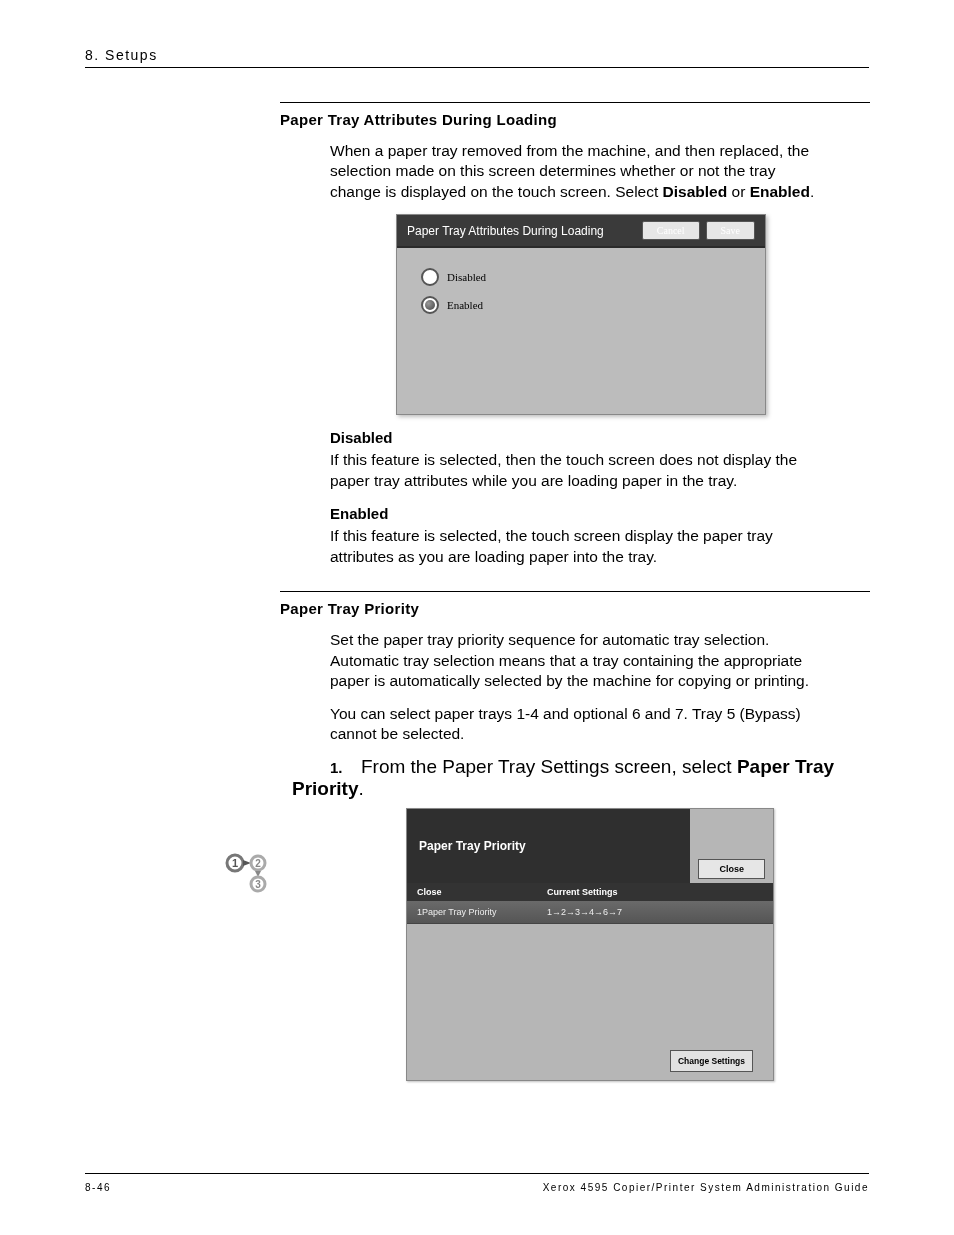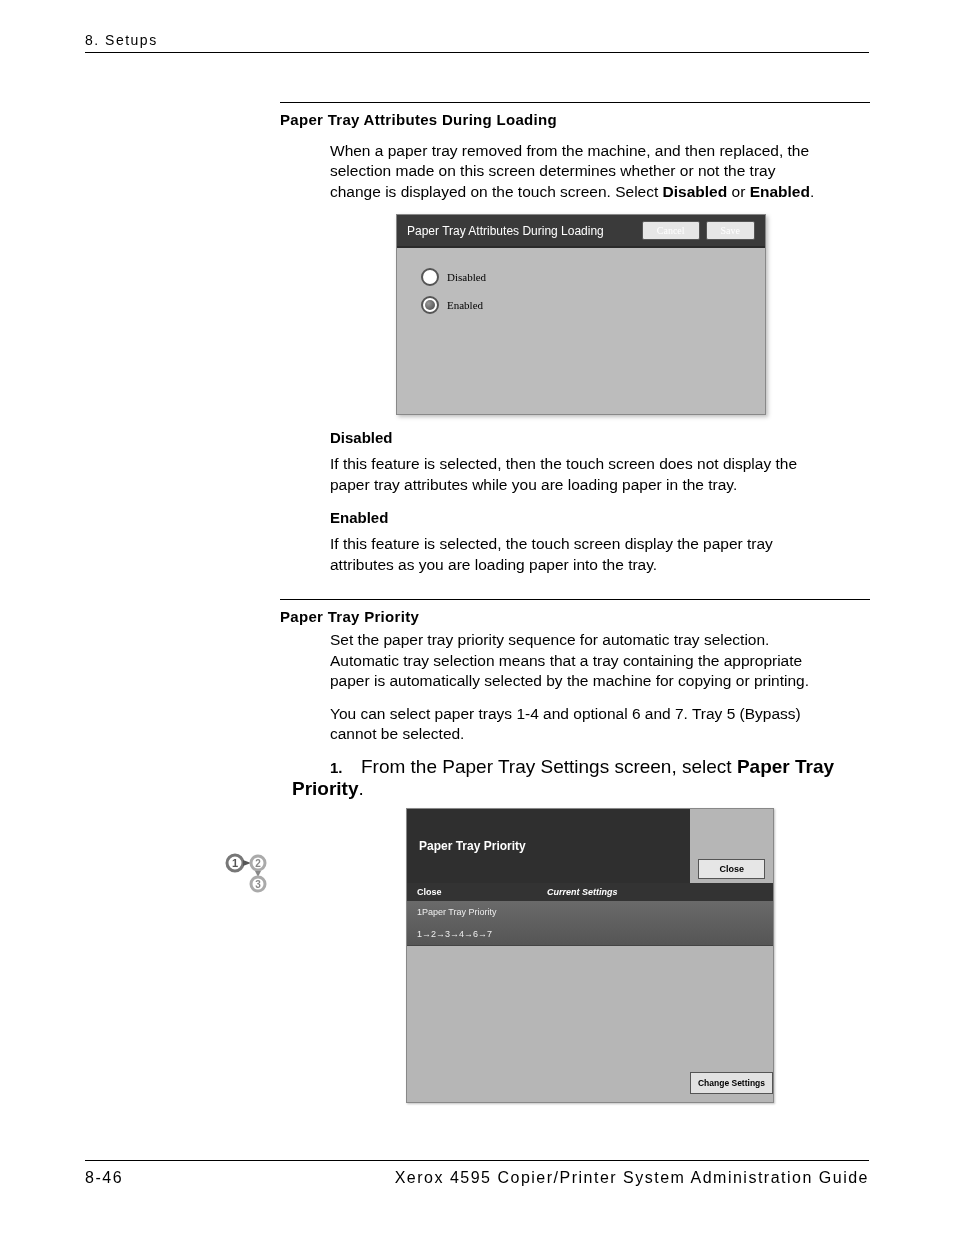--- a/index.html
+++ b/index.html
@@ -6,21 +6,21 @@
   body {
     font-family: Arial, Helvetica, sans-serif;
     background: #fff;
     width: 954px;
     height: 1235px;
     position: relative;
     color: #000;
   }
   .header {
     position: absolute;
-    top: 32px;
+    top: 47px;
     left: 85px;
     right: 85px;
     border-bottom: 1px solid #000;
     padding-bottom: 4px;
     font-size: 14px;
     letter-spacing: 1.5px;
   }
   .content-area {
     position: absolute;
     top: 90px;
@@ -47,21 +47,21 @@
     font-weight: bold;
   }
   .sub-heading {
     font-weight: bold;
     font-size: 15px;
     margin: 14px 0 4px 50px;
   }
   .sub-body {
     font-size: 15.5px;
     line-height: 1.32;
-    margin: 8px 50px 10px 50px;
+    margin: 0 50px 10px 50px;
   }
   .step-number {
     font-weight: bold;
     font-size: 15px;
     margin-right: 14px;
   }
   .step-text {
     font-size: 19px;
     display: inline;
   }
@@ -157,37 +157,36 @@
     margin-top: 46px;
   }
   .panel2-cols {
     display: flex;
     background: #333;
     color: #fff;
     font-size: 9px;
     font-weight: bold;
   }
   .panel2-cols div:nth-child(1) { width: 130px; padding: 4px 10px; }
-  .panel2-cols div:nth-child(2) { flex: 1; padding: 4px 10px; font-style: italic; }
+  .panel2-cols div:nth-child(2) { flex: 1; padding: 4px 10px; }
   .panel2-row {
     display: flex;
     background: linear-gradient(#6a6a6a,#555);
     color: #eee;
     font-size: 9px;
     border-bottom: 1px solid #444;
-    flex-direction: column;
   }
   .panel2-row div:nth-child(1) { width: 130px; padding: 6px 10px; }
   .panel2-row div:nth-child(2) { flex: 1; padding: 6px 10px; }
   .panel2-body { min-height: 120px; background: #b6b6b6; position: relative; }
   .panel2-footer {
     background: #b6b6b6;
     display: flex;
     justify-content: flex-end;
-    padding: 6px 0 8px 8px;
+    padding: 6px 20px 8px 8px;
     margin-left: 16px;
   }
   .panel2-change {
     background: #e2e2e2;
     border: 1px solid #555;
     font-size: 8.5px;
     padding: 5px 7px;
     font-weight: bold;
   }
   
@@ -195,28 +194,28 @@
     position: absolute;
     left: 225px;
     top: 853px;
     width: 44px;
     height: 40px;
   }
   .step-icon svg { width: 100%; height: 100%; }
   
   .footer {
     position: absolute;
-    bottom: 48px;
+    bottom: 42px;
     left: 85px;
     right: 85px;
     border-top: 1px solid #000;
     padding-top: 8px;
     display: flex;
     justify-content: space-between;
-    font-size: 16px;
+    font-size: 10px;
     letter-spacing: 1.5px;
   }
 </style>
 </head>
 <body>
 
 <div class="header">
   <span>8. Setups</span>
 </div>
 
@@ -253,21 +252,21 @@
 
   <div class="sub-heading">Disabled</div>
   <p class="sub-body">If this feature is selected, then the touch screen does not display the paper tray attributes while you are loading paper in the tray.</p>
 
   <div class="sub-heading">Enabled</div>
   <p class="sub-body">If this feature is selected, the touch screen display the paper tray attributes as you are loading paper into the tray.</p>
 
   <div class="section-rule" style="margin-top:24px"></div>
   <div class="section-heading">Paper Tray Priority</div>
 
-  <p class="body-text" style="margin-top:4px">Set the paper tray priority sequence for automatic tray selection.  Automatic tray selection means that a tray containing the appropriate paper is automatically selected by the machine for copying or printing.</p>
+  <p class="body-text" style="margin-top:12px">Set the paper tray priority sequence for automatic tray selection.  Automatic tray selection means that a tray containing the appropriate paper is automatically selected by the machine for copying or printing.</p>
   <p class="body-text">You can select paper trays 1-4 and optional 6 and 7. Tray 5 (Bypass) cannot be selected.</p>
 
   <div class="step-block">
     <span style="margin-left:38px">
       <span class="step-number">1.</span>
       <span class="step-text">From the Paper Tray Settings screen, select </span><span class="step-text body-text-inline-bold">Paper Tray Priority</span><span class="step-text">.</span>
     </span>
   </div>
 
   <div class="panel2-wrap">

